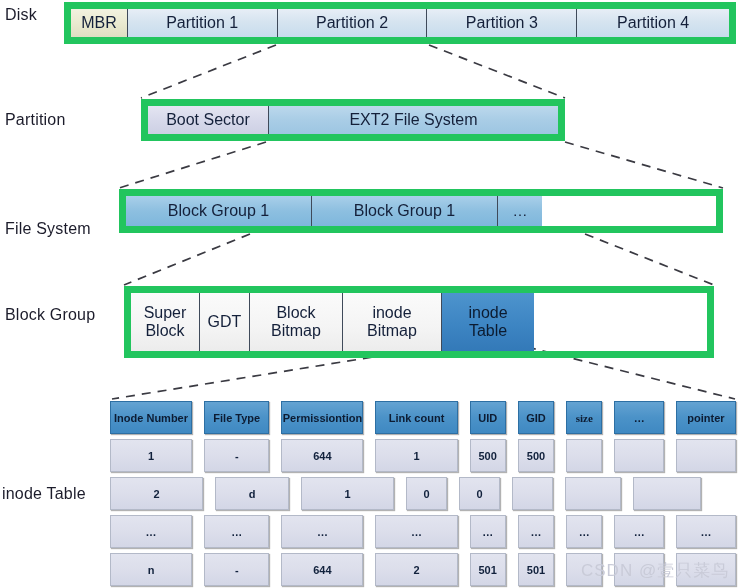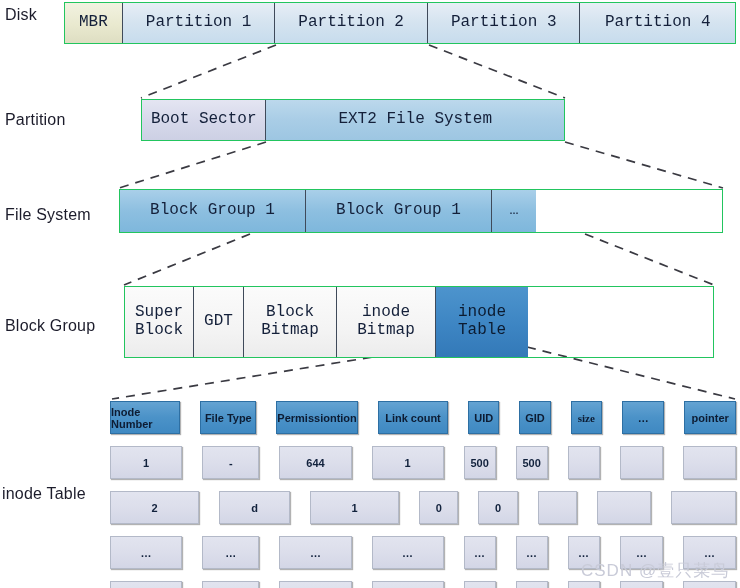--- a/index.html
+++ b/index.html
@@ -37,22 +37,21 @@
     color: #1c1c2b;
     white-space: nowrap;
     letter-spacing: 0.2px;
   }
 
   
   .bar {
     position: absolute;
     display: flex;
     box-sizing: border-box;
-    border: 1px solid #22c55e;
-    font-family: Liberation Mono, monospace;
+    border: 7px solid #22c55e;
   }
   .cell {
     box-sizing: border-box;
     display: flex;
     align-items: center;
     justify-content: center;
     text-align: center;
     font-size: 16px;
     color: #14203a;
     line-height: 1.12;
@@ -98,22 +97,22 @@
 
   
   #inode-table {
     position: absolute;
     left: 110px;
     top: 401px;
     width: 626px;
   }
   .itrow {
     display: flex;
-    gap: 20px;
-    margin-bottom: 12px;
+    gap: 12px;
+    margin-bottom: 5px;
     align-items: center;
   }
   .icell {
     box-sizing: border-box;
     height: 33px;
     display: flex;
     align-items: center;
     justify-content: center;
     font-size: 11px;
     font-weight: bold;
@@ -173,28 +172,28 @@
     <div class="cell c-part" style="width:153px;">Partition 3</div>
     <div class="cell c-part" style="width:155px;">Partition 4</div>
   </div>
 
   <div class="row-label" style="left:5px; top:111px;">Partition</div>
   <div class="bar partition-bar">
     <div class="cell c-boot" style="width:125px;">Boot Sector</div>
     <div class="cell c-ext2" style="width:299px;">EXT2 File System</div>
   </div>
 
-  <div class="row-label" style="left:5px; top:206px;">File System</div>
+  <div class="row-label" style="left:5px; top:220px;">File System</div>
   <div class="bar fs-bar">
     <div class="cell c-bg" style="width:186px;">Block Group 1</div>
     <div class="cell c-bg" style="width:186px;">Block Group 1</div>
     <div class="cell c-bg" style="width:44px; font-size:15px;">…</div>
   </div>
 
-  <div class="row-label" style="left:5px; top:317px;text-align:right;">Block Group</div>
+  <div class="row-label" style="left:5px; top:306px;text-align:right;">Block Group</div>
   <div class="bar bg-bar">
     <div class="cell c-bgcell" style="width:69px;">Super
 Block</div>
     <div class="cell c-bgcell" style="width:50px;">GDT</div>
     <div class="cell c-bgcell" style="width:93px;">Block
 Bitmap</div>
     <div class="cell c-bgcell" style="width:99px;">inode
 Bitmap</div>
     <div class="cell c-inode-table-hl" style="width:92px;">inode
 Table</div>

